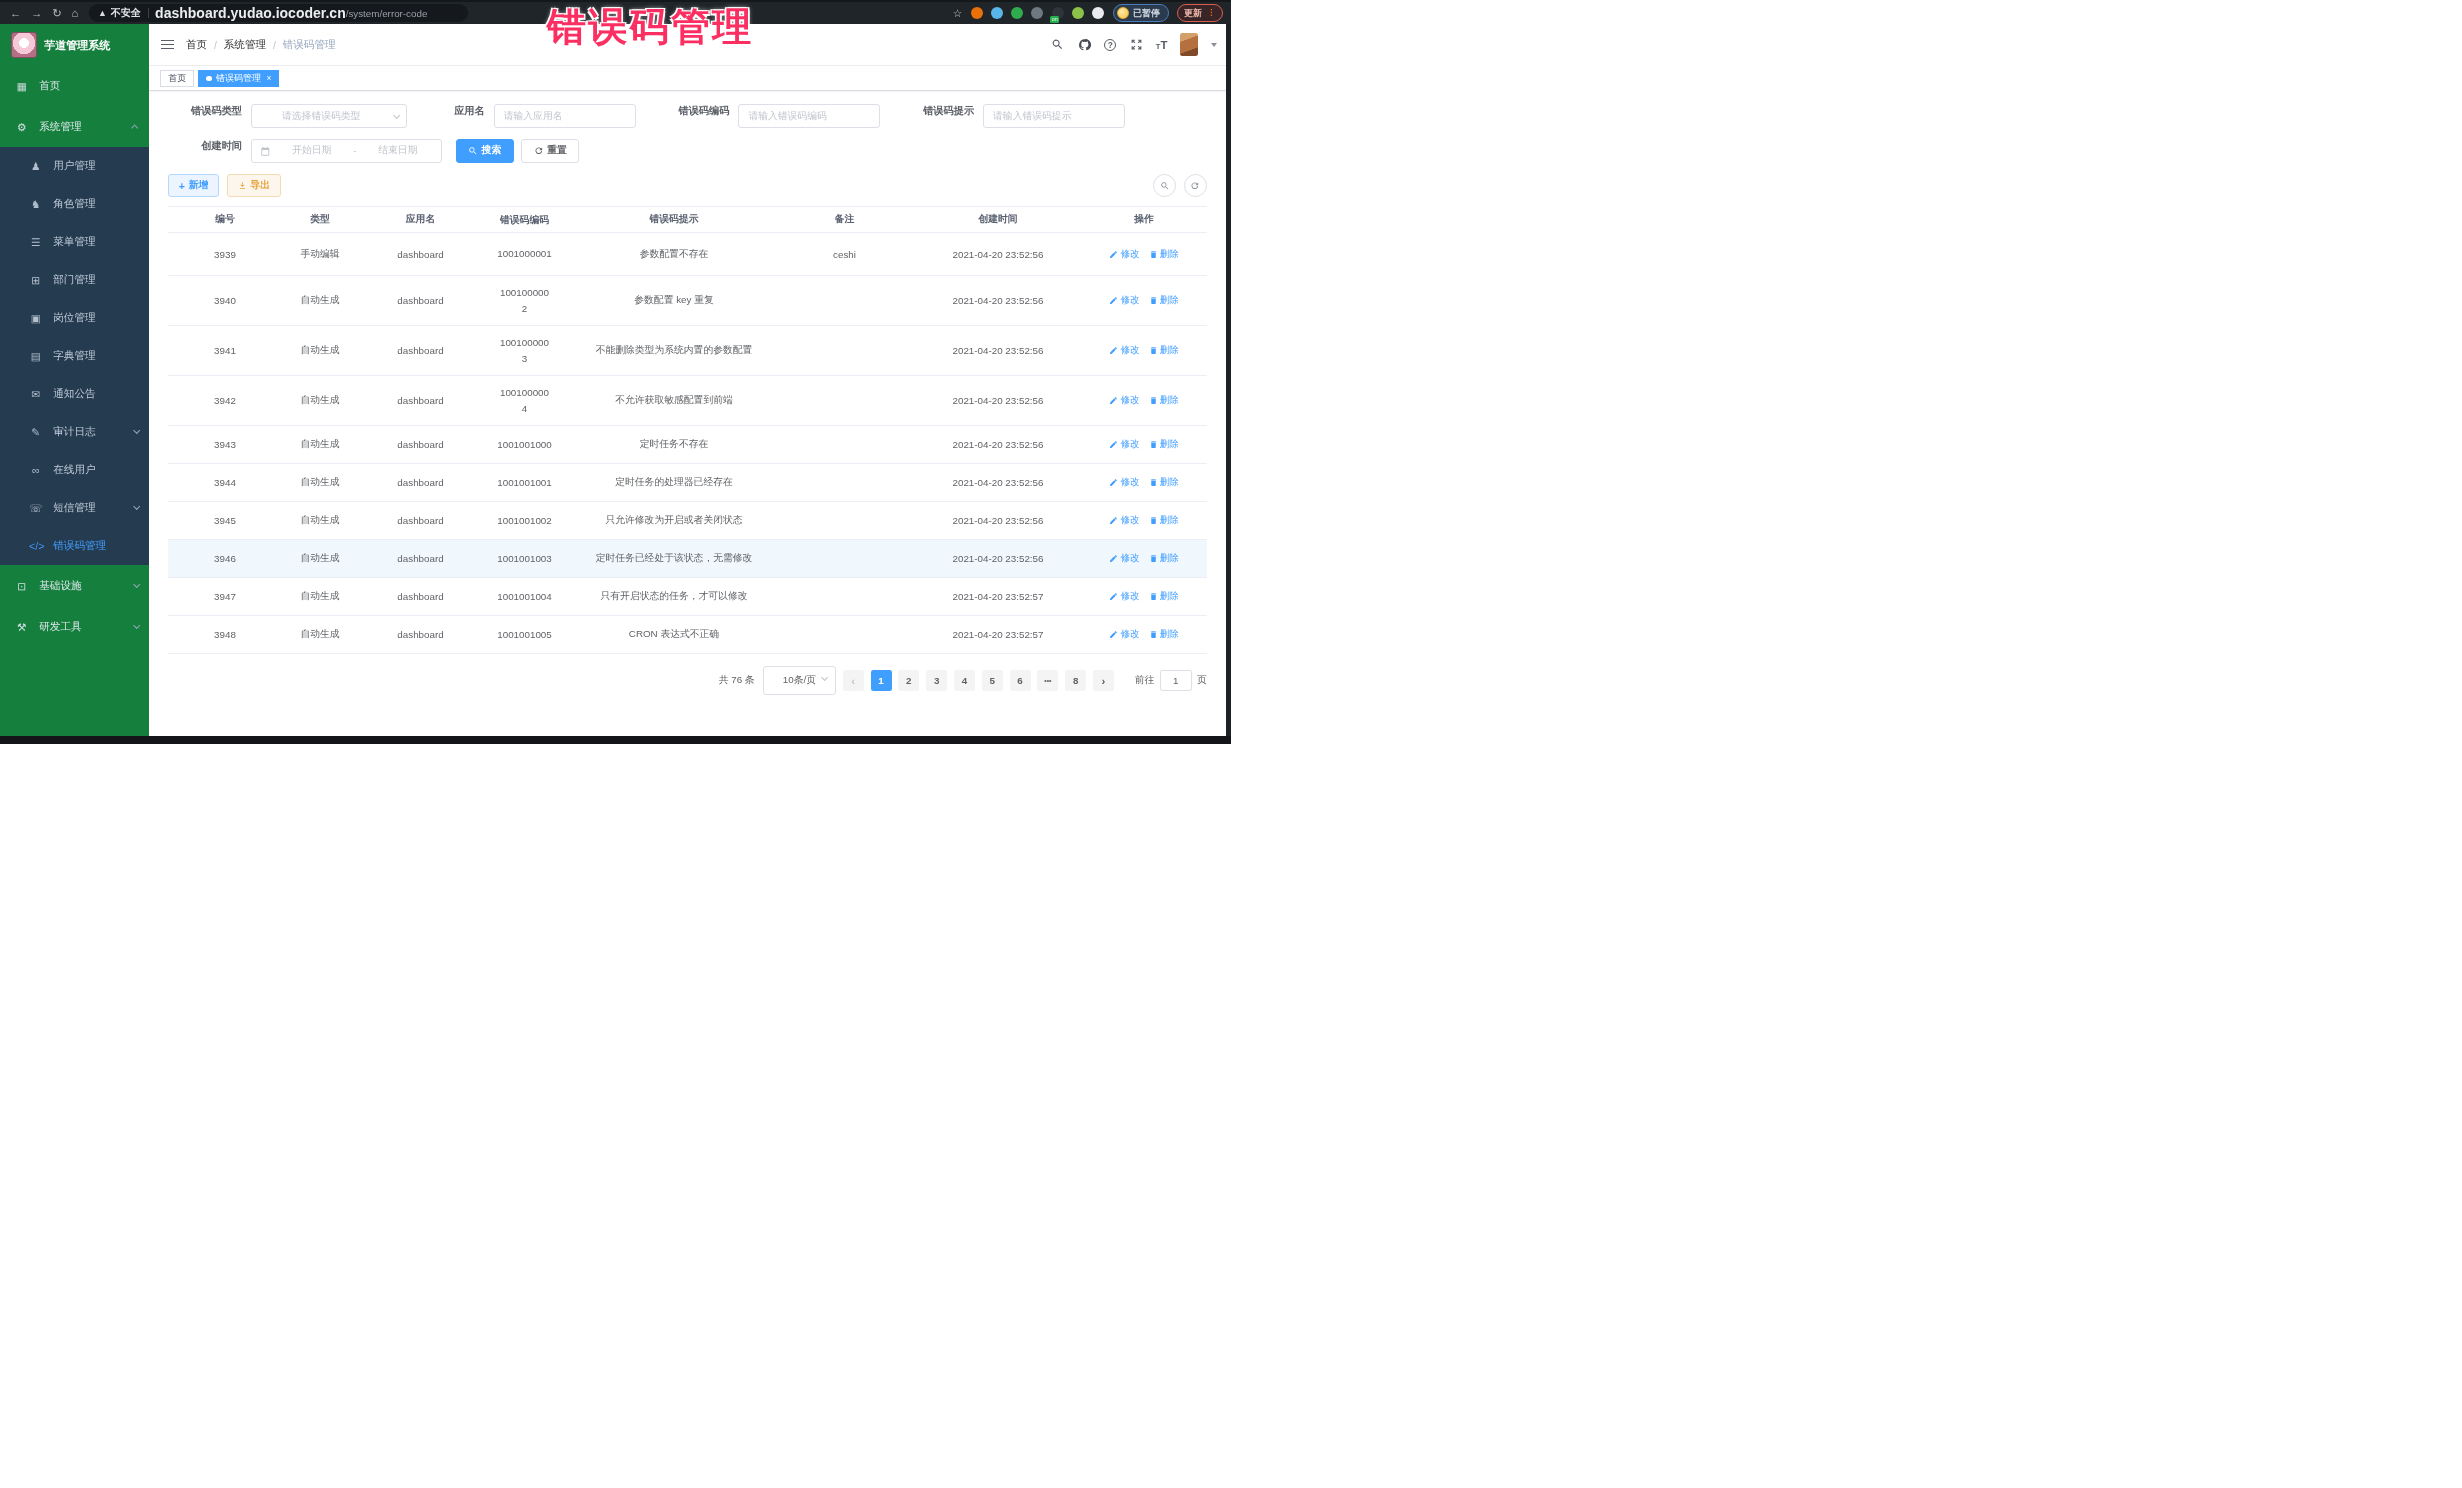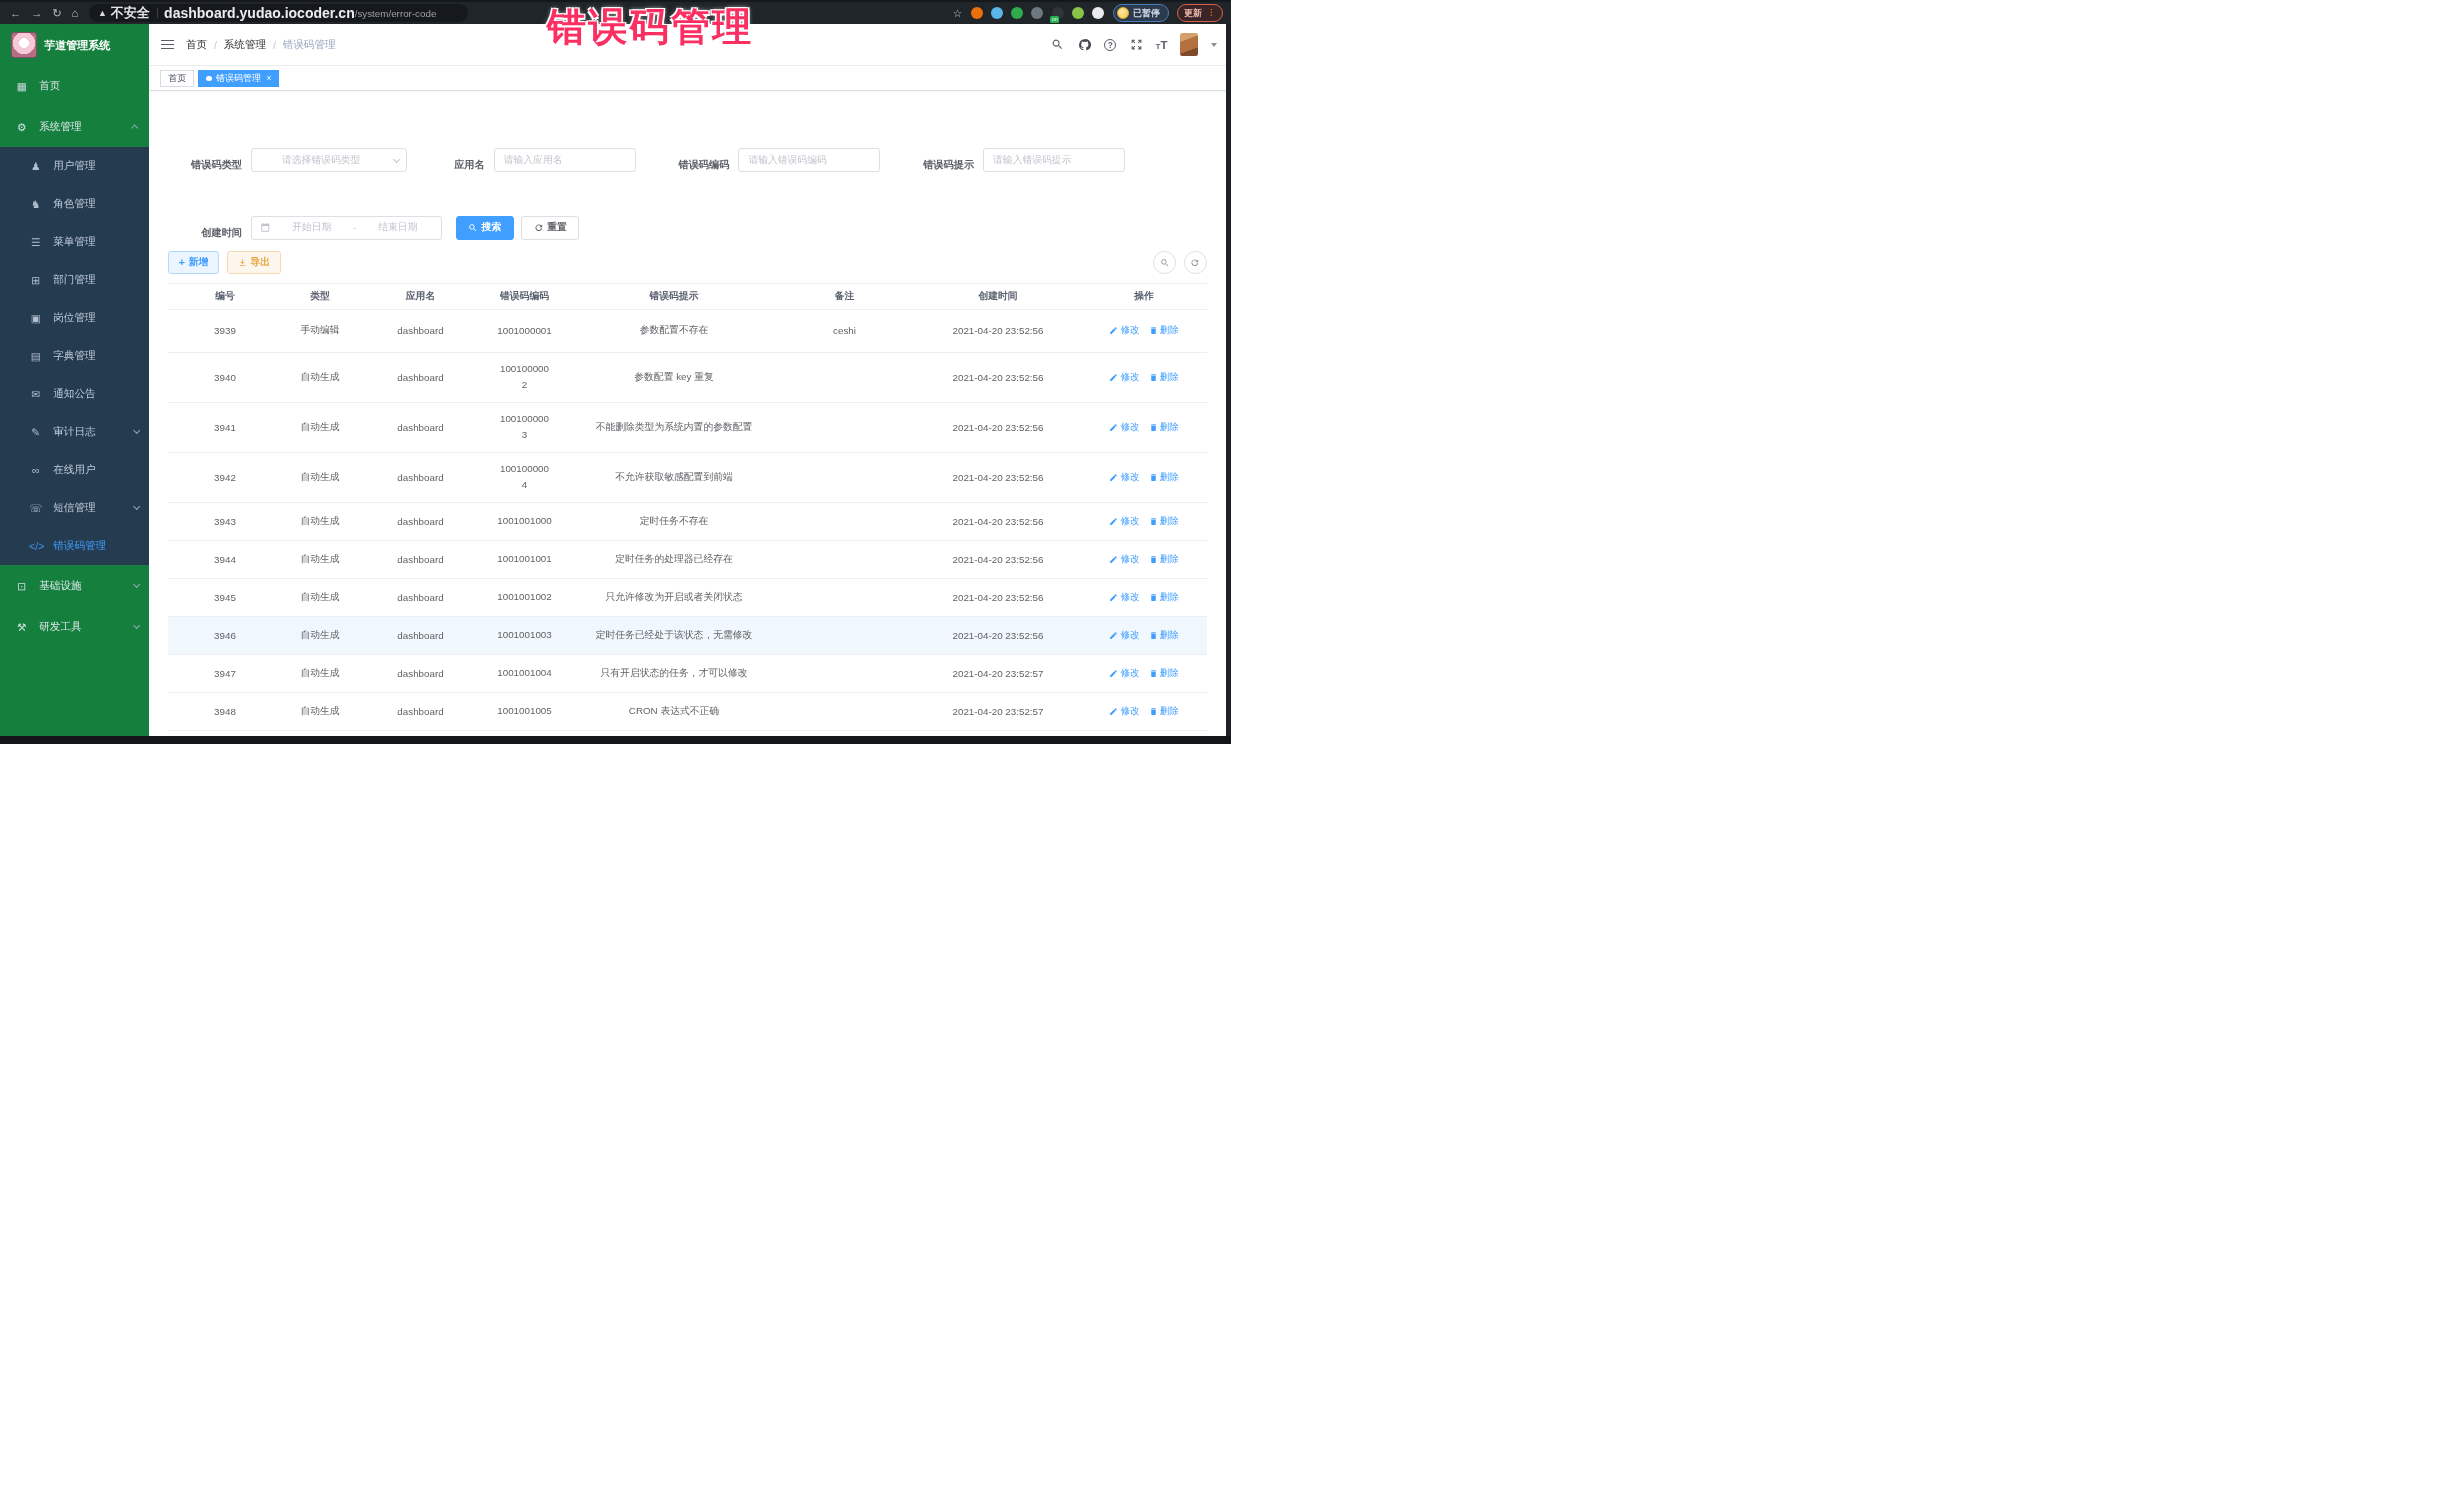--- a/index.html
+++ b/index.html
@@ -4,21 +4,21 @@
 <style>
   * { margin:0; padding:0; box-sizing:border-box; }
   html,body { width:1231px; height:744px; }
   body { font-family:"Liberation Sans", sans-serif; position:relative; background:#fff; overflow:hidden; font-size:9.8px; color:#606266; }
 
   
   .chrome { position:absolute; top:0; left:0; right:0; height:24px; background:#202529; border-top:2.3px solid #15181b; display:flex; align-items:center; z-index:5; }
   .nav-ic { color:#b8bcc0; font-size:11.4px; margin-left:9.8px; cursor:pointer; }
   .url-pill { margin-left:10.6px; height:18px; width:379px; border-radius:9px; background:#15181c; display:flex; align-items:center; padding:0 9px; color:#e8eaed; }
   .warn-tri { color:#dadce0; font-size:9px; margin-right:3.8px; }
-  .warn-txt { color:#e3e5e8; font-size:13px; font-weight:bold; }
+  .warn-txt { color:#e3e5e8; font-size:10px; font-weight:bold; }
   .url-sep { width:0.8px; height:10.6px; background:#3c4248; margin:0 6.8px; }
   .url-host { font-size:14px; color:#ecedef; font-weight:bold; }
   .url-path { font-size:9.8px; color:#9aa0a6; }
   .chrome-right { margin-left:auto; display:flex; align-items:center; gap:8.3px; padding-right:7.6px; }
   .ext-dot { width:12px; height:12px; border-radius:50%; display:inline-block; position:relative; }
   .ext-badge { position:absolute; left:-1.5px; bottom:-3.8px; background:#22b14c; color:#fff; font-size:5.3px; padding:0 1.5px; border-radius:1.5px; line-height:6.8px; }
   .star-ic { color:#c7cacd; font-size:10.6px; }
   .paused-pill { display:flex; align-items:center; gap:4.5px; border:1.5px solid #4a7dbd; background:#2b3a4d; border-radius:9.8px; height:18px; padding:0 7.6px 0 3px; color:#d2dae4; font-size:9px; font-weight:bold; }
   .emoji-face { width:12px; height:12px; border-radius:50%; background:radial-gradient(circle at 35% 35%, #ffe9a8, #f5c542); border:0.8px solid #e2b02f; }
   .update-pill { display:flex; align-items:center; gap:5.3px; border:1.5px solid #d95f4c; background:#392427; border-radius:9.8px; height:18px; padding:0 6px; color:#ecb7ab; font-size:9px; font-weight:bold; }
@@ -60,21 +60,21 @@
 
   
   .tabbar { position:absolute; left:149px; top:67px; right:0; height:23.5px; background:#fff; border-bottom:0.8px solid #d8dce5; box-shadow:0 0.8px 2.3px rgba(0,0,0,.08); display:flex; align-items:center; gap:4.5px; padding-left:11.4px; z-index:1; }
   .tab { height:17.4px; display:flex; align-items:center; padding:0 6.8px; border:0.8px solid #d8dce5; background:#fff; color:#495060; font-size:9px; cursor:pointer; }
   .tab.active { background:#409eff; border-color:#409eff; color:#fff; }
   .tab .dot { width:5.3px; height:5.3px; border-radius:50%; background:#fff; margin-right:4.5px; }
   .tab .x { margin-left:5.3px; font-size:8.3px; }
 
   
   .content { position:absolute; left:149px; top:90px; right:5.3px; bottom:7.6px; background:#fff; padding:13.6px 19px 0 19px; overflow:hidden; }
-  .frow { display:flex; align-items:flex-end; margin-bottom:11.4px;margin-top:44px; }
+  .frow { display:flex; align-items:flex-start; margin-bottom:11.4px; }
   .flabel { width:83px; text-align:right; padding-right:9px; font-size:10.2px; font-weight:600; color:#5a5e66; }
   .flabel.w76 { width:67px; }
   .fctl { position:relative; }
   .inp { height:24px; border:0.8px solid #dcdfe6; border-radius:3px; font-size:9.8px; color:#606266; padding:0 9px; font-family:"Liberation Sans",sans-serif; background:#fff; }
   .inp::placeholder { color:#c0c4cc; }
   .sel-caret { position:absolute; right:7.6px; top:9.8px; width:5.3px; height:5.3px; border-right:1.1px solid #c0c4cc; border-bottom:1.1px solid #c0c4cc; transform:rotate(45deg); pointer-events:none; }
   .gap { width:19.7px; }
   .daterange { width:191px; height:24px; border:0.8px solid #dcdfe6; border-radius:3px; display:flex; align-items:center; padding:0 7.6px; gap:6px; }
   .dr-ph { color:#c0c4cc; font-size:9.8px; flex:1; text-align:center; }
   .dr-sep { color:#c0c4cc; font-size:9px; }

